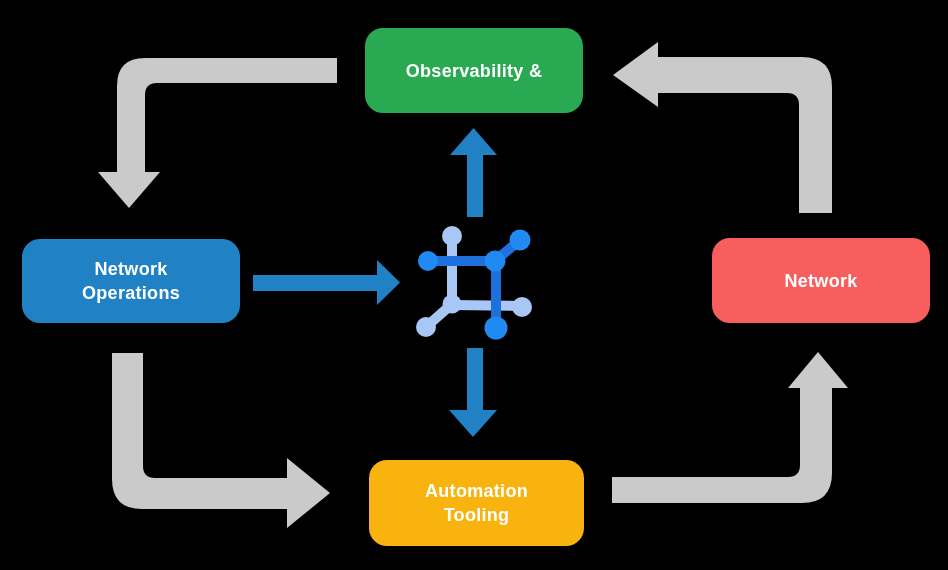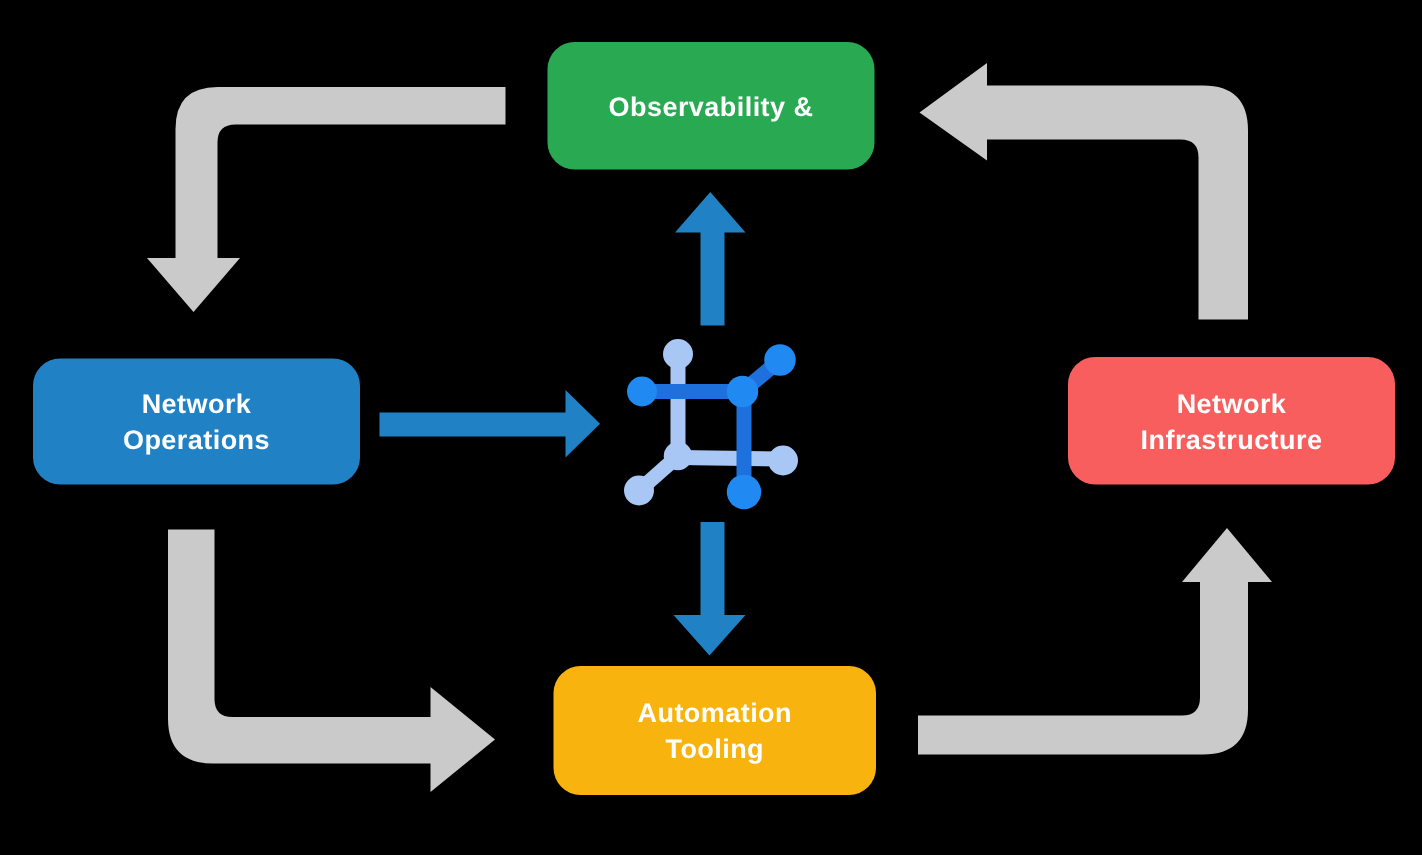--- a/index.html
+++ b/index.html
@@ -33,21 +33,21 @@
     color: #ffffff;
     font-size: 18px;
     font-weight: 700;
     line-height: 24px;
     letter-spacing: 0.3px;
     white-space: nowrap;
   }
   .node-observability { left: 365px; top: 28px;  width: 218px; height: 85px; }
   .node-operations    { left: 22px;  top: 239px; width: 218px; height: 84px; }
   .node-infrastructure{ left: 712px; top: 238px; width: 218px; height: 85px; }
-  .node-automation    { left: 369px; top: 444px; width: 215px; height: 86px; }
+  .node-automation    { left: 369px; top: 460px; width: 215px; height: 86px; }
 </style>
 </head>
 <body>
 
 <div class="canvas">
 
   <svg class="layer" width="948" height="570" viewBox="0 0 948 570">
 
     <path d="M337 58 L145 58 Q117 58 117 86 L117 172 L98 172 L129 208 L160 172 L145 172 L145 95 Q145 83 157 83 L337 83 Z" fill="#cacaca"></path>
     <path d="M112 353 L112 479 Q112 509 142 509 L287 509 L287 528 L330 493 L287 458 L287 478 L155 478 Q143 478 143 466 L143 353 Z" fill="#cacaca"></path>
@@ -84,21 +84,20 @@
     <span class="line">Observability &amp;</span>
   </div>
 
   <div class="node node-operations" style="background-color: rgb(32, 130, 197);">
     <span class="line">Network</span>
     <span class="line">Operations</span>
   </div>
 
   <div class="node node-infrastructure" style="background-color: rgb(249, 94, 94);">
     <span class="line">Network</span>
-    <span class="line">Infrastructure</span>
   </div>
 
   <div class="node node-automation" style="background-color: rgb(249, 179, 14);">
     <span class="line">Automation</span>
     <span class="line">Tooling</span>
   </div>
 
 </div>
 
 </body></html>

